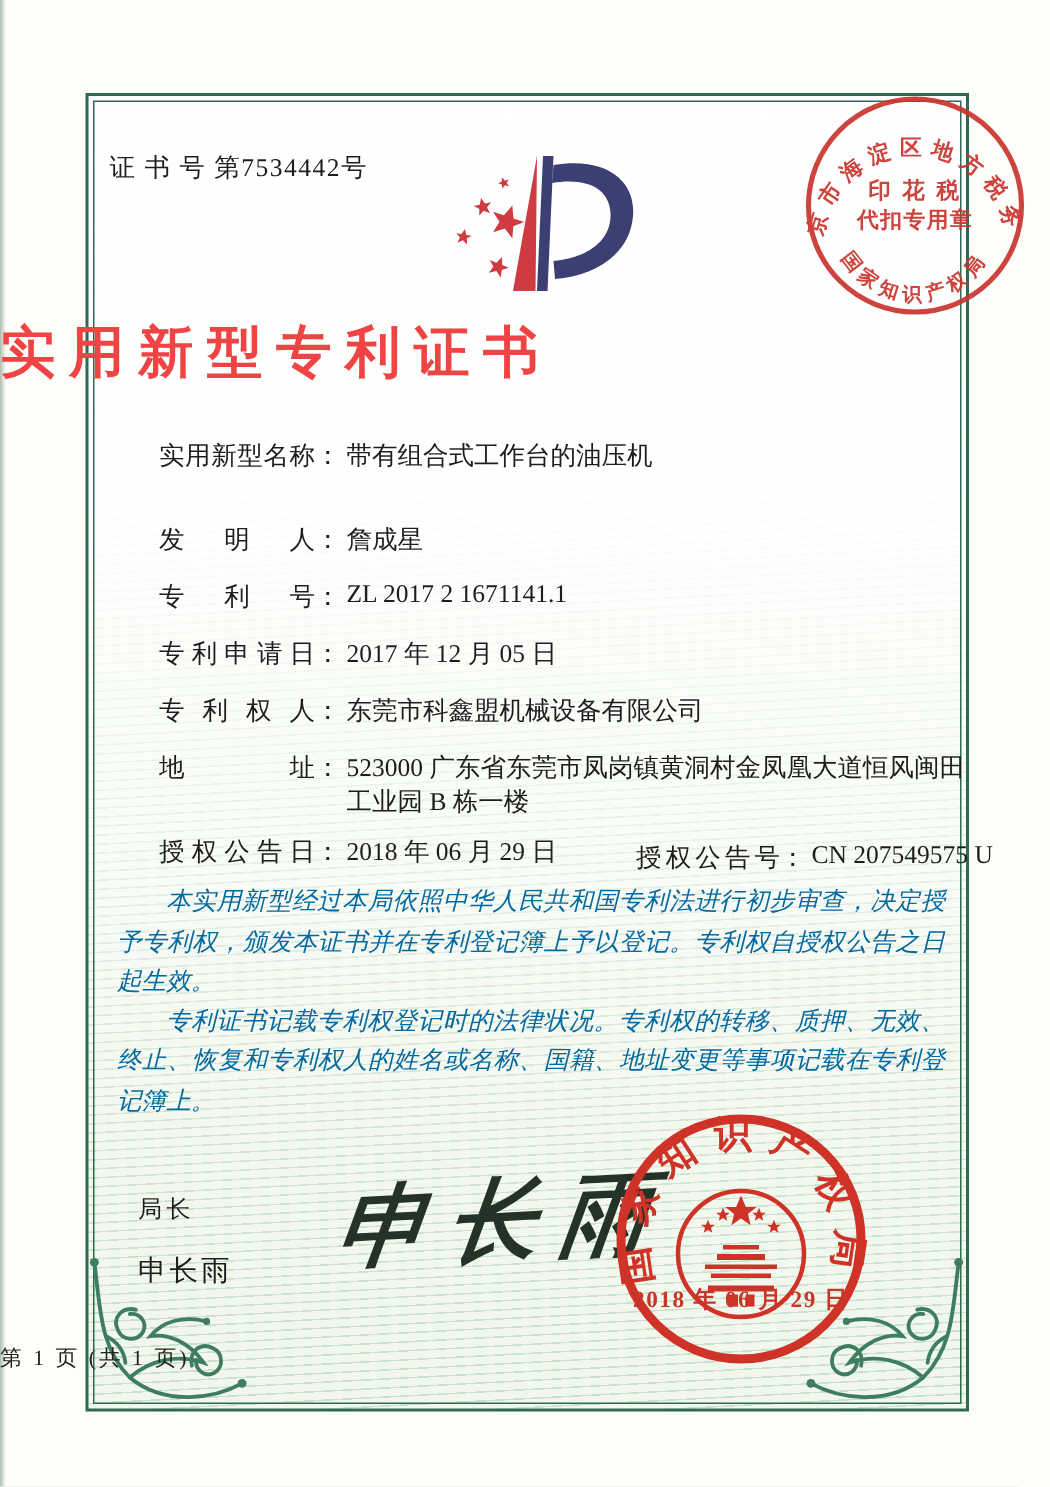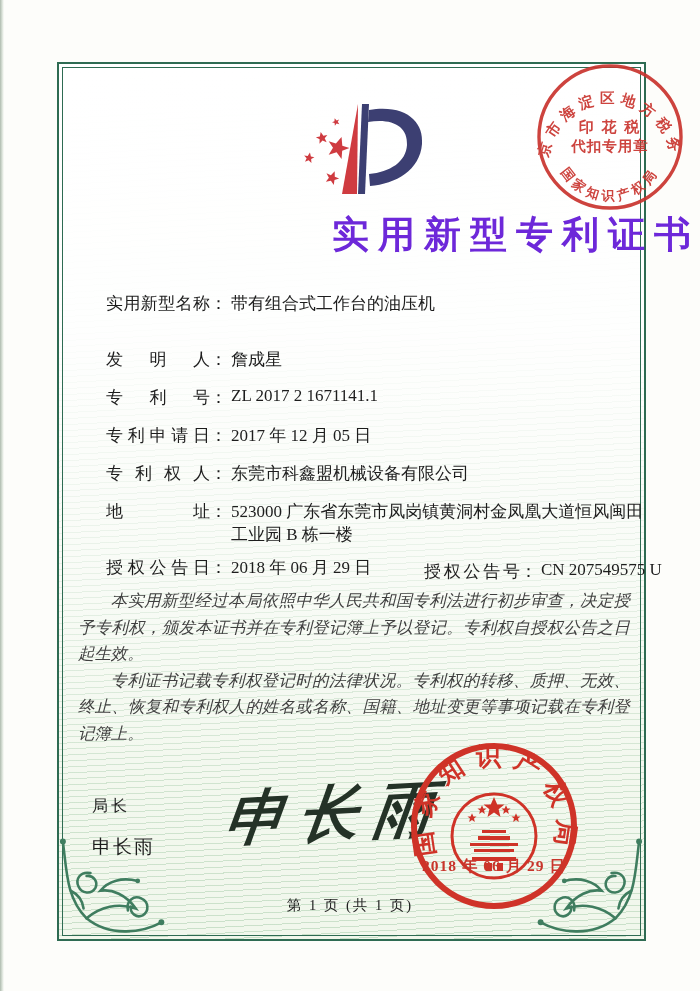--- a/index.html
+++ b/index.html
@@ -18,54 +18,54 @@
     background:
       linear-gradient(to bottom,#ffffff 0%,rgba(255,255,255,.95) 30%,rgba(255,255,255,.55) 58%,rgba(255,255,255,.12) 82%,rgba(255,255,255,0) 100%),
       repeating-linear-gradient(177deg,rgba(122,178,130,.33) 0px,rgba(122,178,130,.33) 1px,rgba(255,255,255,0) 1px,rgba(255,255,255,0) 6px),
       #f1f7ec;
   }
   .frame::before{content:"";position:absolute;inset:3px;border:1px solid #2e6b52;pointer-events:none;}
   
   .cert-no{position:absolute;left:73px;top:100px;font-size:17px;letter-spacing:1px;}
   .logo{position:absolute;left:278px;top:96px;width:154px;height:106px;}
   .doc-title{
-    position:absolute;left:0;right:0;top:210px;text-align:right;
-    font-size:37px;font-weight:700;letter-spacing:9px;color:#6d28d9;
+    position:absolute;left:0;right:0;top:210px;text-align:left;
+    font-size:37px;font-weight:700;letter-spacing:9px;color:#ef4444;
   }
   
   .tax-stamp{position:absolute;left:534px;top:58px;width:152px;height:158px;opacity:.92;}
   
   .fields{position:absolute;left:88px;top:292px;right:60px;font-size:17px;}
   .frow{position:absolute;left:0;right:0;white-space:nowrap;margin-left:18px;}
   .flabel{display:inline-block;width:104px;text-align:justify;text-align-last:justify;}
   .fcolon{display:inline-block;margin-right:4px;}
   .fvalue{display:inline-block;vertical-align:top;white-space:normal;}
   .addr2{display:block;}
   .grant-right{position:absolute;left:318px;top:4px;white-space:nowrap;}
   
   .body-text{
     position:absolute;left:78px;right:70px;top:588px;
-    font-size:16.4px;line-height:1.62;font-style:italic;color:#404040;
+    font-size:16.4px;line-height:1.62;font-style:italic;color:#0369a1;
     text-align:justify;
   }
   .body-text p{margin:0;text-indent:2em;}
   
   .sig-title{position:absolute;left:92px;top:796px;font-size:16px;letter-spacing:3px;font-family:"Liberation Sans","DejaVu Sans",sans-serif;}
   .sig-name{position:absolute;left:92px;top:834px;font-size:19px;letter-spacing:2px;font-family:"Liberation Sans","DejaVu Sans",sans-serif;}
   .autograph{
     position:absolute;left:196px;top:774px;width:280px;text-align:center;
     font-size:60px;font-weight:700;color:#243227;letter-spacing:14px;
     transform:rotate(-3deg) skewX(-10deg);font-style:italic;
   }
   .seal{position:absolute;left:408px;top:740px;width:172px;height:172px;}
   .seal-date{
     position:absolute;left:408px;top:856px;width:172px;text-align:center;
     color:#c8352b;font-size:15.5px;font-weight:600;letter-spacing:1px;white-space:nowrap;
   }
-  .footer{position:absolute;left:0;right:0;top:896px;text-align:center;font-size:14.5px;letter-spacing:2px;color:#222;}
+  .footer{position:absolute;left:0;right:0;top:896px;font-size:14.5px;letter-spacing:2px;color:#222;}
   .ornament{position:absolute;width:138px;height:128px;}
   .orn-bl{left:52px;top:812px;}
   .orn-br{left:512px;top:812px;transform:scaleX(-1);}
 </style>
 </head>
 <body>
 
 <div class="page">
   <div class="scan-edge"></div>
 
@@ -93,20 +93,21 @@
       <path d="M72,100 c-2,-10 6,-16 14,-12 c7,3 8,13 1,17 c-6,3 -13,-2 -12,-9"></path>
       <path d="M14,80 c8,4 12,10 13,18"></path>
     </g>
     <g fill="#3f7d5f">
       <circle cx="6" cy="30" r="3"></circle>
         <circle cx="106" cy="112" r="3"></circle>
         <circle cx="82" cy="70" r="2.4"></circle>
     </g>
   </svg>
 
+  <div class="cert-no">证 书 号 第7534442号</div>
 
   <svg class="logo" viewBox="0 0 154 106">
     <g fill="#cf3b40">
       <path transform="translate(60,52) scale(1.15) rotate(18)" d="M0,-10 L2.94,-3.09 L9.51,-3.09 L4.2,1.18 L5.88,8.09 L0,4 L-5.88,8.09 L-4.2,1.18 L-9.51,-3.09 L-2.94,-3.09 Z"></path>
       <path transform="translate(44,42) scale(0.62) rotate(-12)" d="M0,-10 L2.94,-3.09 L9.51,-3.09 L4.2,1.18 L5.88,8.09 L0,4 L-5.88,8.09 L-4.2,1.18 L-9.51,-3.09 L-2.94,-3.09 Z"></path>
       <path transform="translate(31,62) scale(0.55) rotate(10)" d="M0,-10 L2.94,-3.09 L9.51,-3.09 L4.2,1.18 L5.88,8.09 L0,4 L-5.88,8.09 L-4.2,1.18 L-9.51,-3.09 L-2.94,-3.09 Z"></path>
       <path transform="translate(54,82) scale(0.72) rotate(22)" d="M0,-10 L2.94,-3.09 L9.51,-3.09 L4.2,1.18 L5.88,8.09 L0,4 L-5.88,8.09 L-4.2,1.18 L-9.51,-3.09 L-2.94,-3.09 Z"></path>
       <path transform="translate(58,26) scale(0.4) rotate(-20)" d="M0,-10 L2.94,-3.09 L9.51,-3.09 L4.2,1.18 L5.88,8.09 L0,4 L-5.88,8.09 L-4.2,1.18 L-9.51,-3.09 L-2.94,-3.09 Z"></path>
       <polygon points="80,8 64,98 79,98"></polygon>
     </g>

